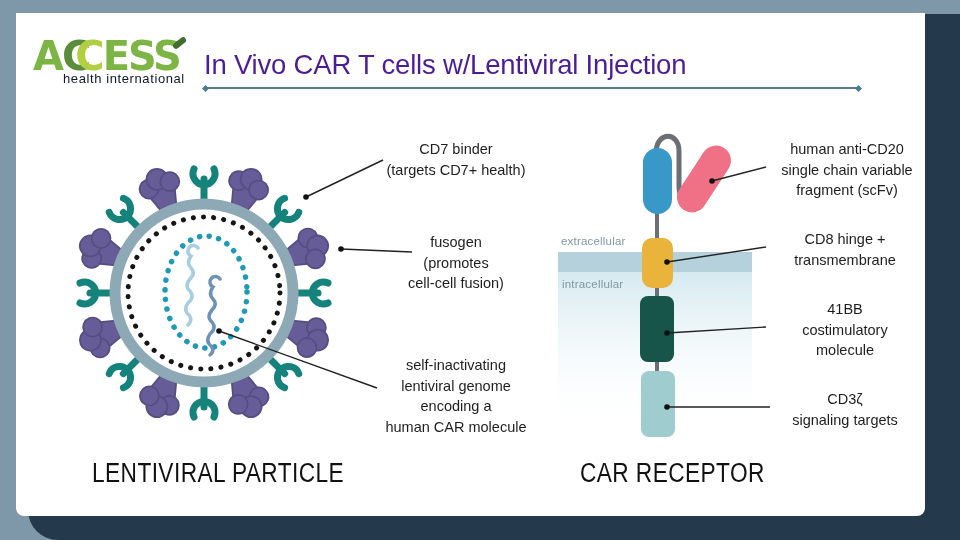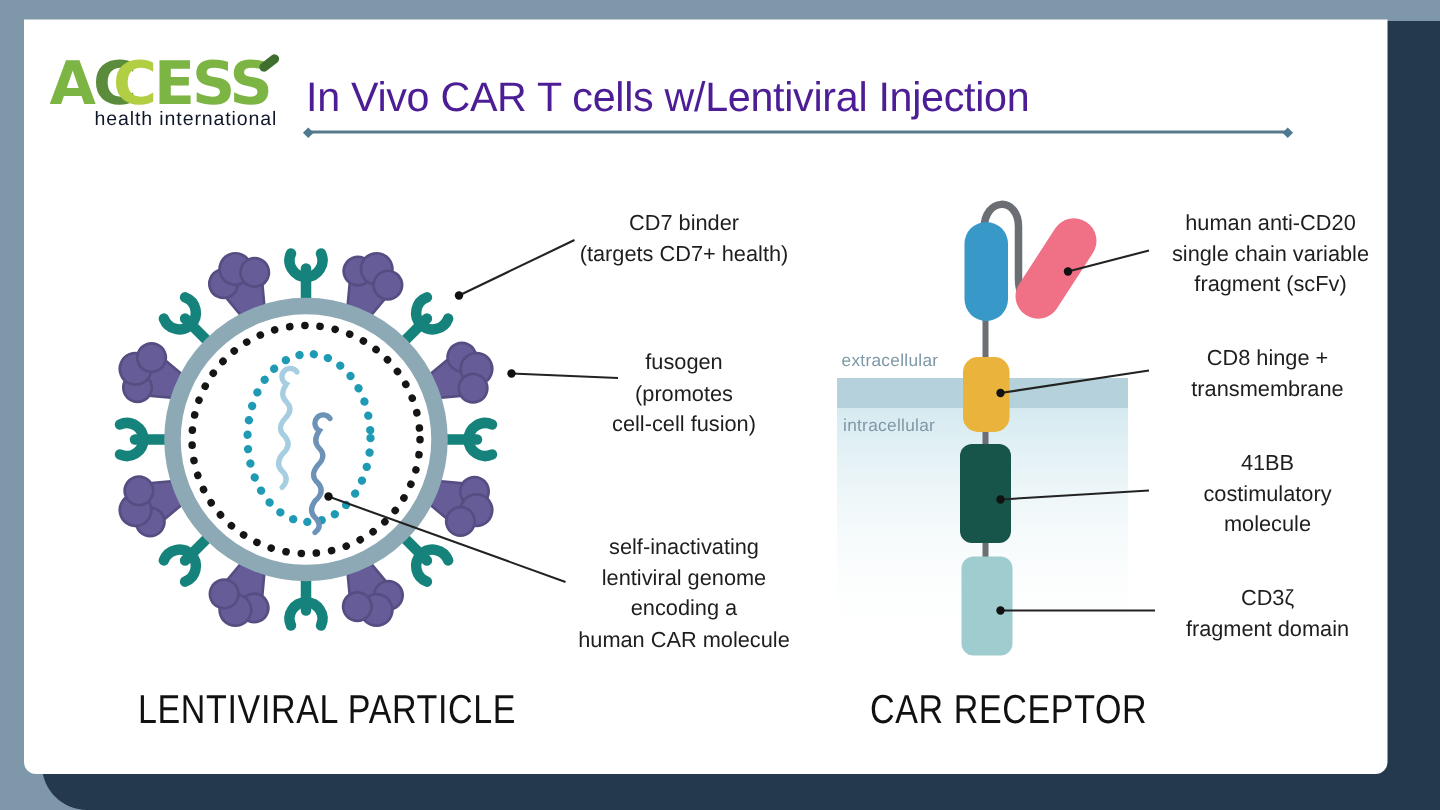--- a/index.html
+++ b/index.html
@@ -181,20 +181,20 @@
 
   <div class="label" style="left:763px;top:139px;width:168px;">human anti-CD20
 single chain variable
 fragment (scFv)</div>
   <div class="label" style="left:770px;top:229px;width:150px;">CD8 hinge +
 transmembrane</div>
   <div class="label" style="left:780px;top:299px;width:130px;">41BB
 costimulatory
 molecule</div>
   <div class="label" style="left:765px;top:389px;width:160px;">CD3ζ
-fragment domain</div>
+signaling targets</div>
 
   <div class="mem-label" style="left:561px;top:235px;">extracellular</div>
   <div class="mem-label" style="left:562px;top:278px;">intracellular</div>
 
   <div class="caption" style="left:92px;top:458px;">LENTIVIRAL PARTICLE</div>
   <div class="caption" style="left:580px;top:458px;">CAR RECEPTOR</div>
 </div>
 
 </body></html>

